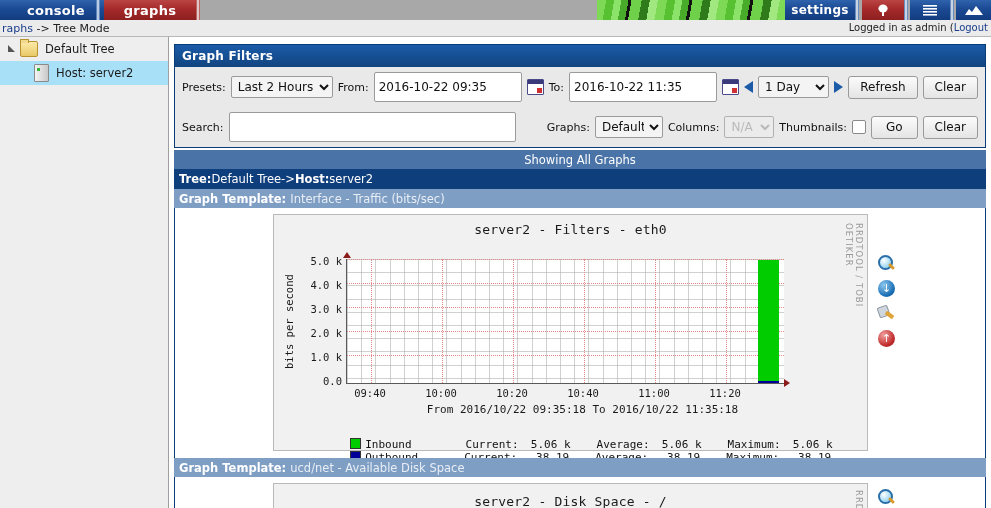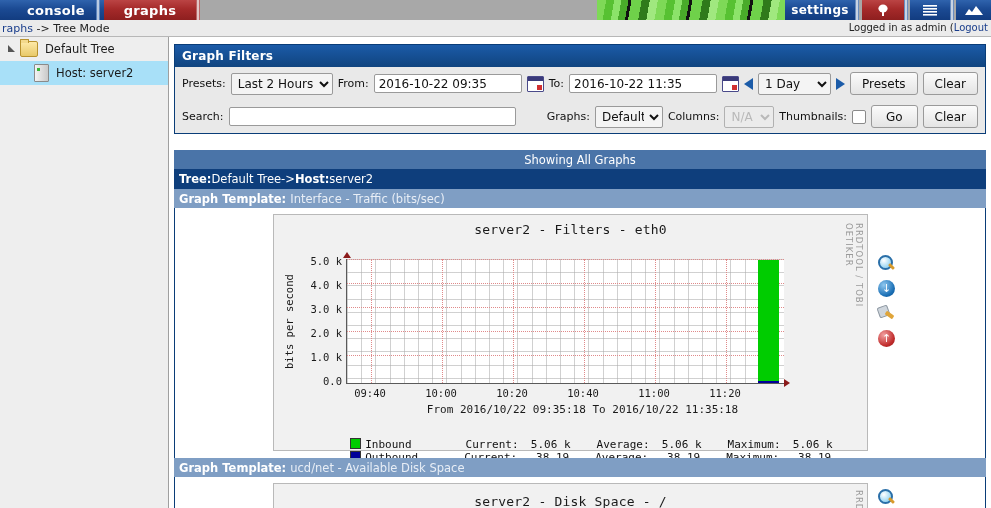--- a/index.html
+++ b/index.html
@@ -146,21 +146,21 @@
     font-size: 12px; color: #111;
     box-sizing: border-box;
   }
   select.ui {
     height: 22px; background: #f4f4f4;
     border: 1px solid #9a9a9a; border-radius: 2px;
     padding: 0 2px;
   }
   select.ui:disabled { color: #a5a5a5; background: #ededed; }
   input.ui {
-    height: 19px; background: #ffffff;
+    height: 30px; background: #ffffff;
     border: 1px solid #9a9a9a; border-radius: 2px;
     padding: 0 4px;
   }
   button.ui {
     height: 23px; padding: 0 11px;
     background: linear-gradient(to bottom,#fbfbfb,#e4e4e4);
     border: 1px solid #9a9a9a; border-radius: 3px;
     cursor: pointer;
   }
   .date-in { width: 148px; }
@@ -406,21 +406,21 @@
         <input class="ui date-in" type="text" value="2016-10-22 09:35" style="">
         <span class="cal-ico"></span>
         <span class="lbl">To:</span>
         <input class="ui date-in" type="text" value="2016-10-22 11:35" style="">
         <span class="cal-ico"></span>
         <span class="arrow-l"></span>
         <select class="ui" style="width:88px">
           <option>1 Day</option>
         </select>
         <span class="arrow-r"></span>
-        <button class="ui">Presets</button>
+        <button class="ui">Refresh</button>
         <button class="ui">Clear</button>
       </div>
 
       <div class="filter-row">
         <span class="lbl">Search:</span>
         <input class="ui search-in" type="text" value="" style="">
         <span class="lbl" style="margin-left:26px">Graphs:</span>
         <select class="ui" style="width:68px">
           <option>Default</option>
         </select>

